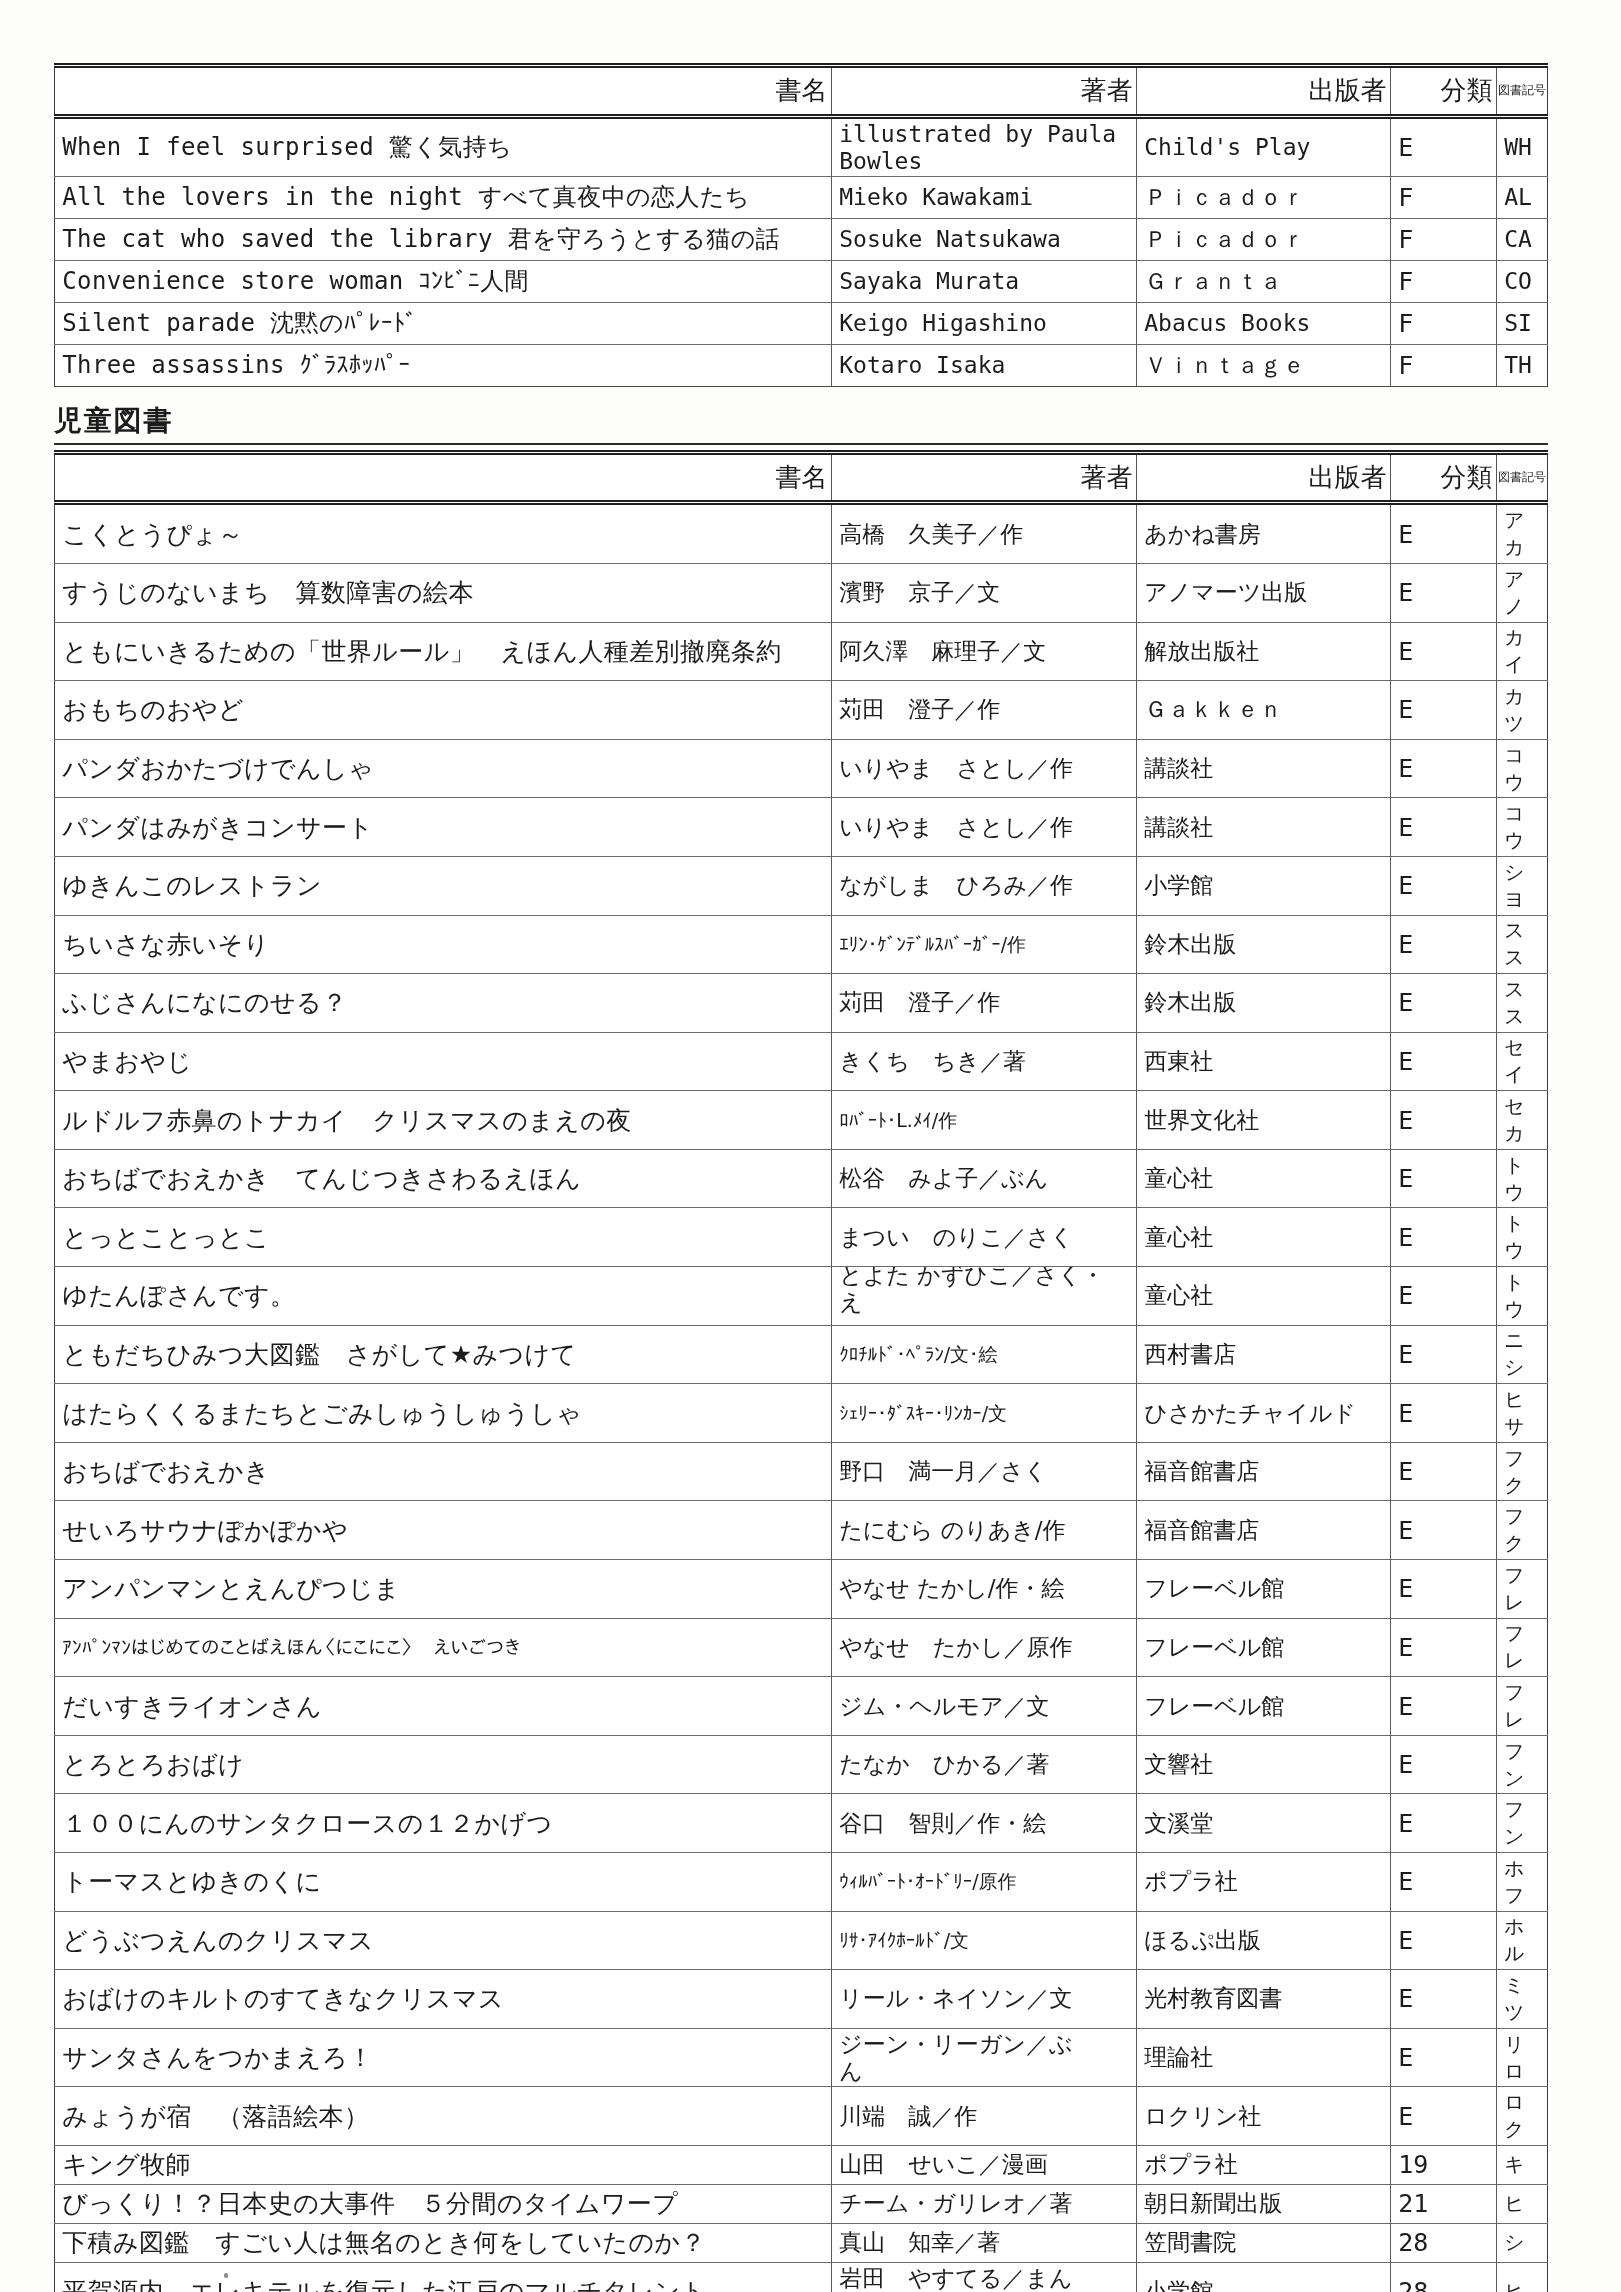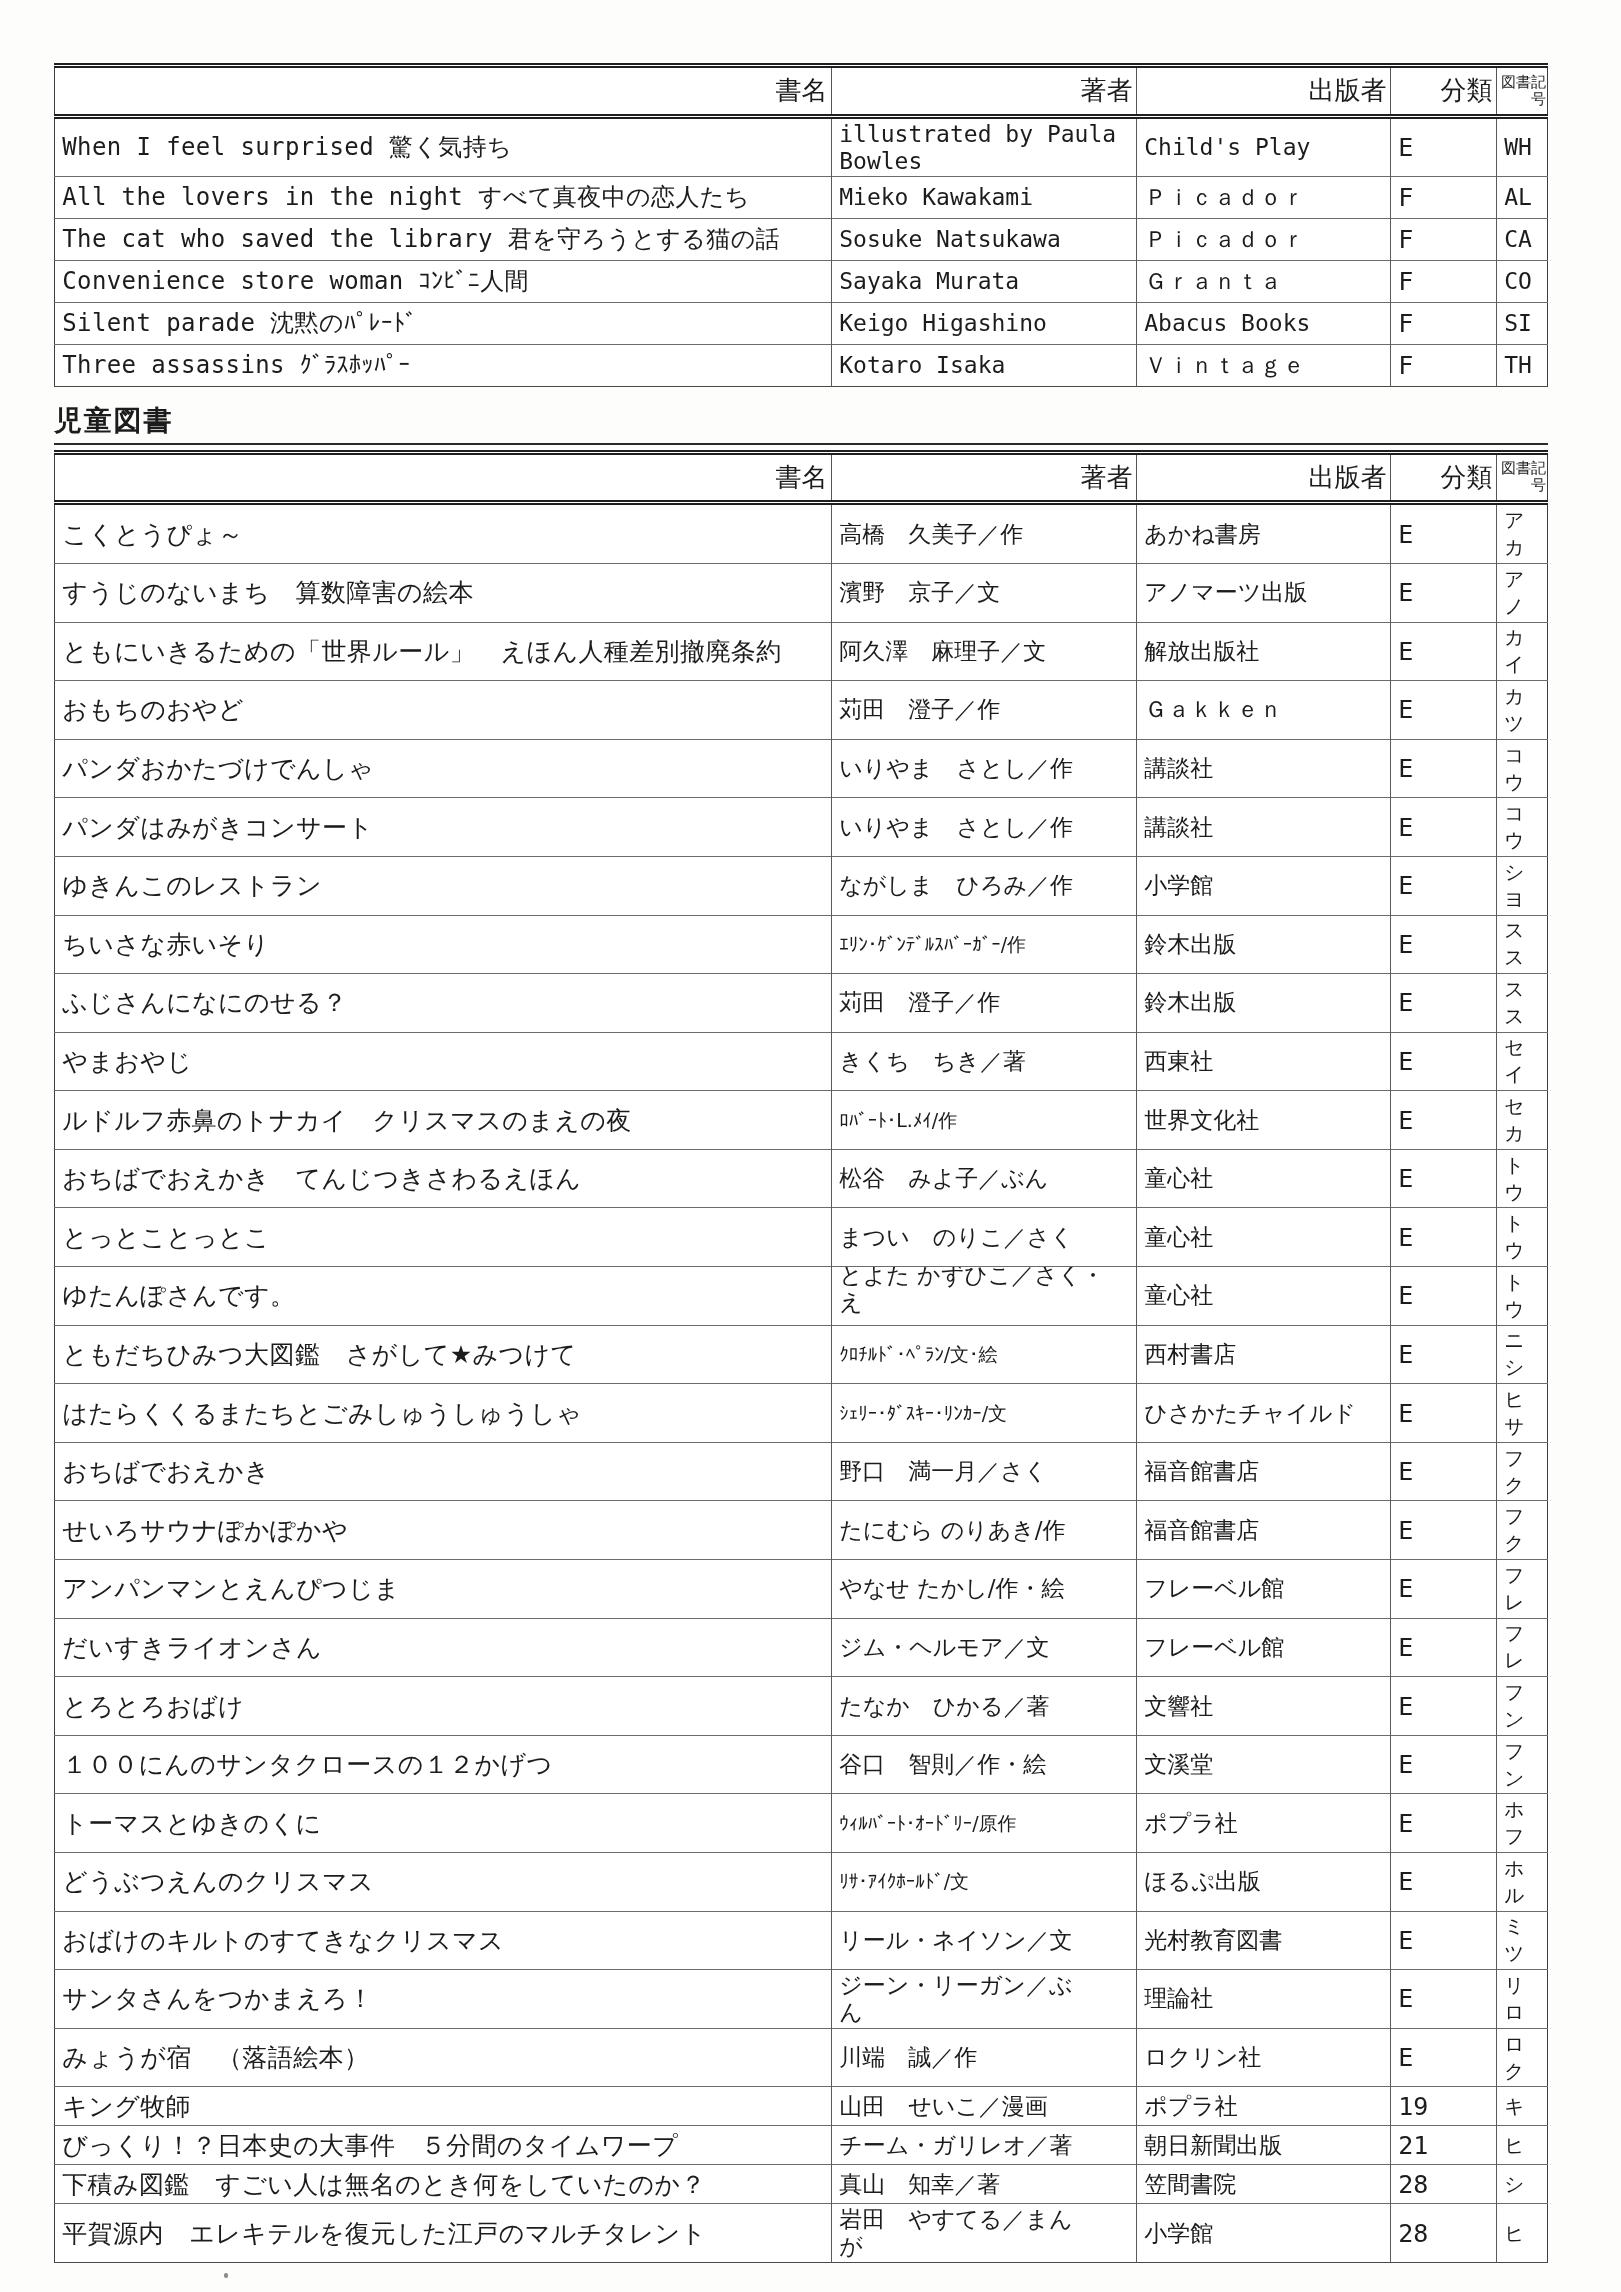--- a/index.html
+++ b/index.html
@@ -35,21 +35,21 @@
     text-align: right;
     padding: 5.4px 3.6px;
     height: 47px;
     border-bottom: 5.4px double #1f1f1f;
     border-left: 1.8px solid #555;
     vertical-align: middle;
     box-sizing: border-box;
   }
   table.booklist th:first-child { border-left: none; }
   table.booklist th.code-h {
-    font-size: 15px;
+    font-size: 12px;
     line-height: 1.15;
     padding: 1.8px 0.9px;
     word-break: break-all;
   }
   table.booklist td {
     border-top: 0.9px solid #6b6b6b;
     border-left: 1.8px solid #5a5a5a;
     vertical-align: middle;
     padding: 1.8px 7.2px;
     height: 39px;
@@ -571,20 +571,37 @@
             <div class="cw">フレーベル館</div>
           </td>
           <td class="c-cls">
             <div class="cw">E</div>
           </td>
           <td class="c-code">
             <div class="cw">フレ</div>
           </td>
         </tr>
         <tr>
+          <td class="c-title small">
+            <div class="cw">ｱﾝﾊﾟﾝﾏﾝはじめてのことばえほん〈にこにこ〉　えいごつき</div>
+          </td>
+          <td class="c-author">
+            <div class="cw">やなせ　たかし／原作</div>
+          </td>
+          <td class="c-pub">
+            <div class="cw">フレーベル館</div>
+          </td>
+          <td class="c-cls">
+            <div class="cw">E</div>
+          </td>
+          <td class="c-code">
+            <div class="cw">フレ</div>
+          </td>
+        </tr>
+        <tr>
           <td class="c-title">
             <div class="cw">だいすきライオンさん</div>
           </td>
           <td class="c-author">
             <div class="cw">ジム・ヘルモア／文</div>
           </td>
           <td class="c-pub">
             <div class="cw">フレーベル館</div>
           </td>
           <td class="c-cls">

